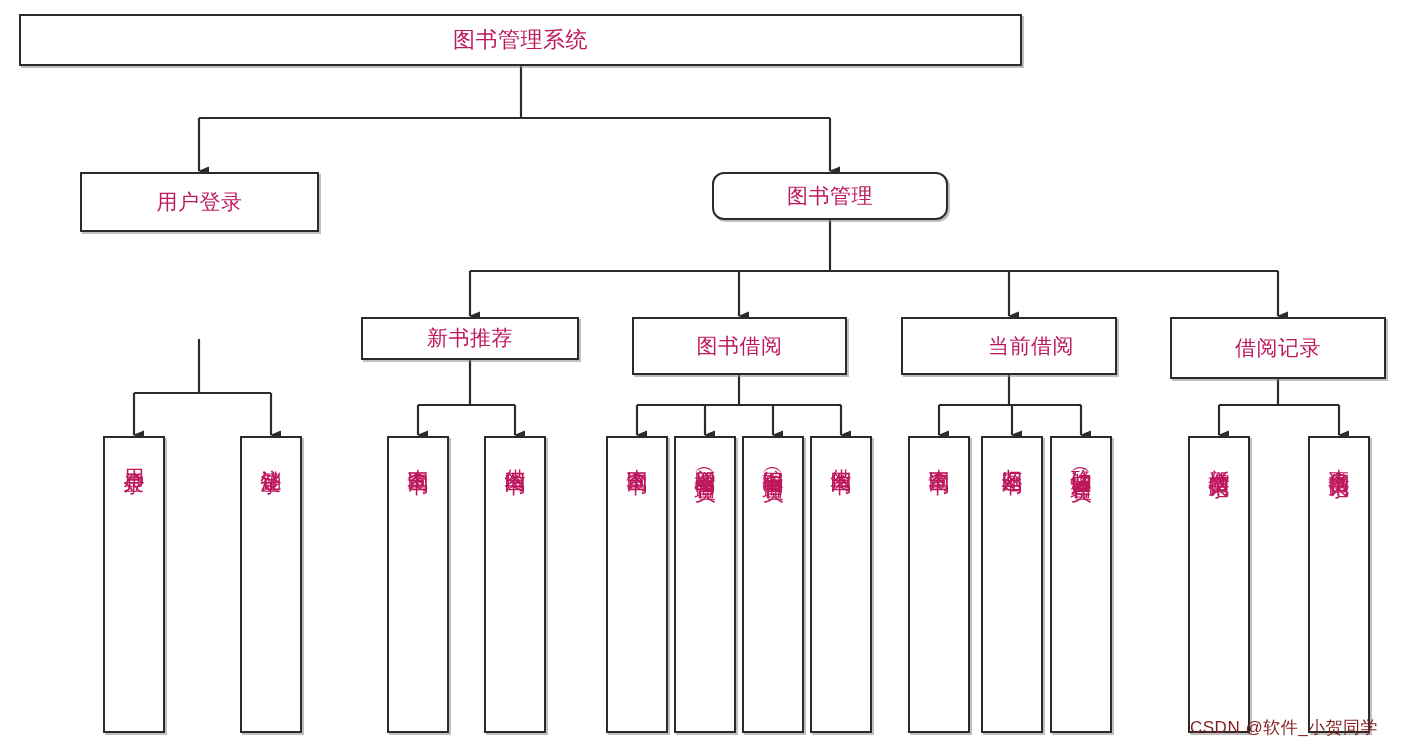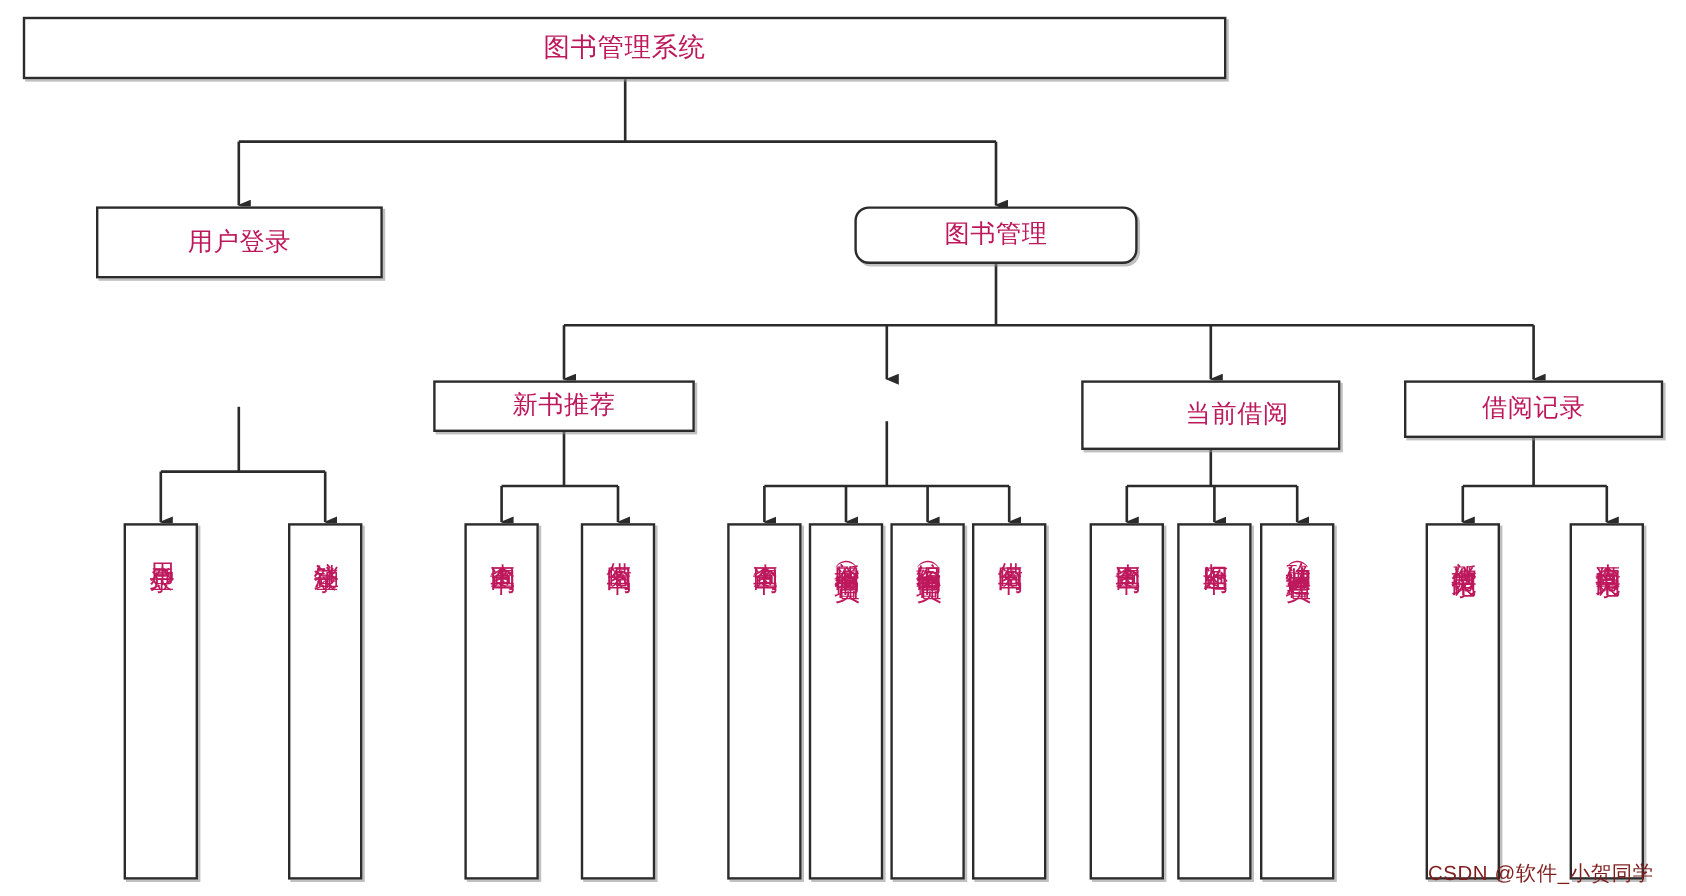--- a/index.html
+++ b/index.html
@@ -127,24 +127,27 @@
   <div class="node-box horizontal" style="left: 80px; top: 172px; width: 239px; height: 60px;">
     <span class="node-label">用户登录</span>
   </div>
   <div class="node-box horizontal" style="left: 712px; top: 172px; width: 236px; height: 48px; border-radius: 12px;">
     <span class="node-label">图书管理</span>
   </div>
 
   <div class="node-box horizontal" style="left: 361px; top: 317px; width: 218px; height: 43px;">
     <span class="node-label">新书推荐</span>
   </div>
+  <div class="node-box horizontal" style="left: 632px; top: 317px; width: 215px; height: 58px;">
+    <span class="node-label">图书借阅</span>
+  </div>
   <div class="node-box horizontal" style="left: 901px; top: 317px; width: 216px; height: 58px; padding-left: 44px;">
     <span class="node-label">当前借阅</span>
   </div>
-  <div class="node-box horizontal" style="left: 1170px; top: 317px; width: 216px; height: 48px;">
+  <div class="node-box horizontal" style="left: 1170px; top: 317px; width: 216px; height: 62px;">
     <span class="node-label">借阅记录</span>
   </div>
 
   <div class="node-box vertical" style="left: 103px; top: 436px; width: 62px; height: 297px;">
     <span class="node-label">用户登录</span>
   </div>
   <div class="node-box vertical" style="left: 240px; top: 436px; width: 62px; height: 297px;">
     <span class="node-label">注销登录</span>
   </div>
 

